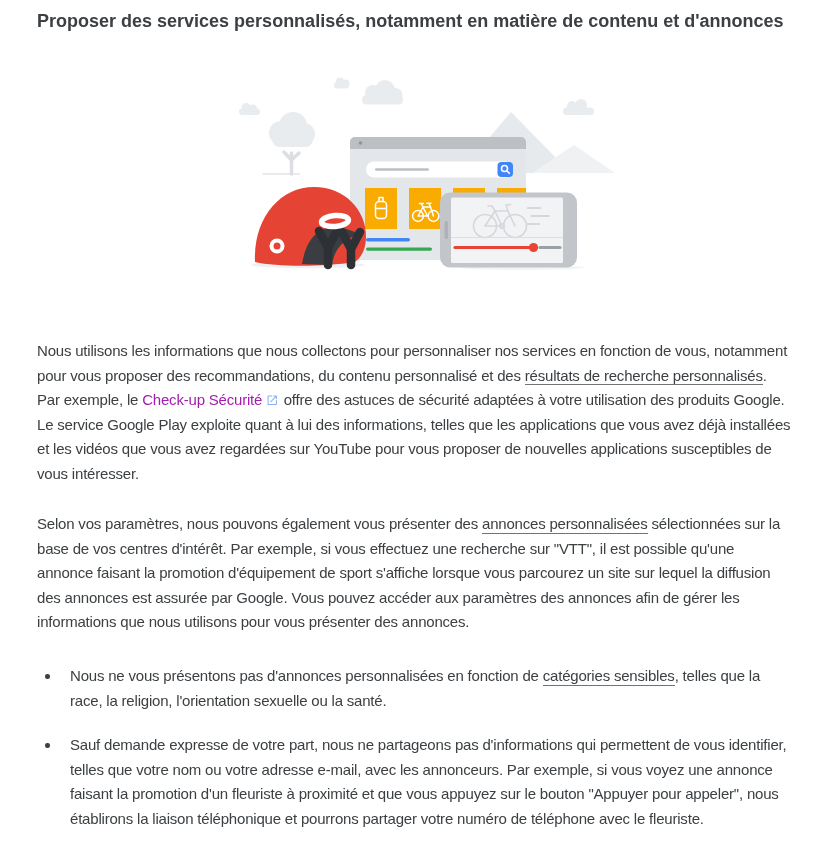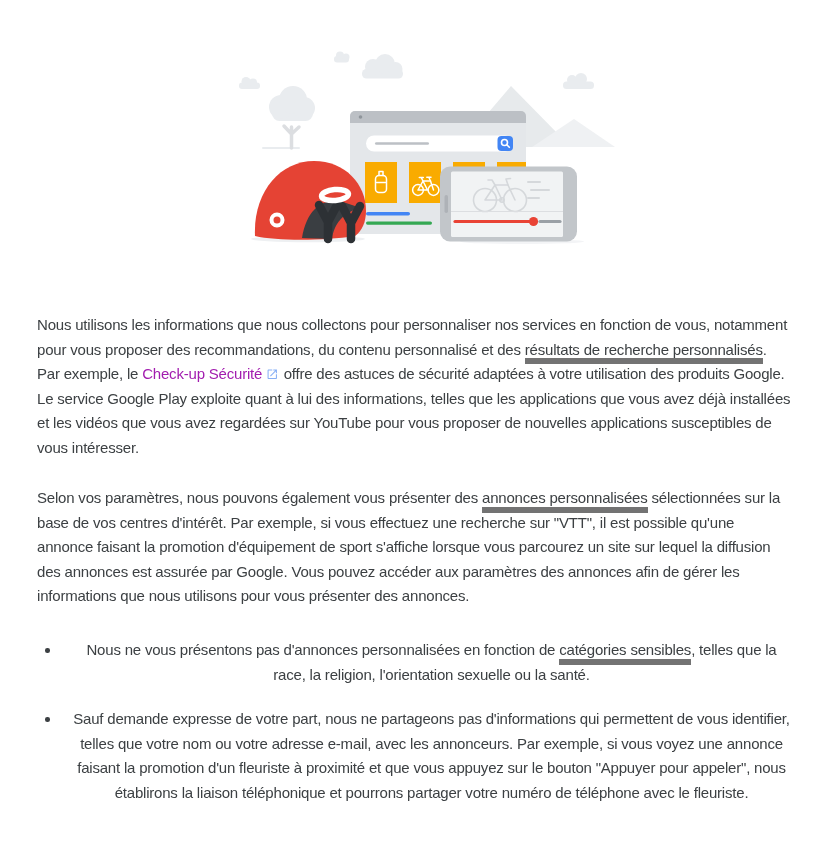--- a/index.html
+++ b/index.html
@@ -12,45 +12,46 @@
   h1.page-title{
     margin:0;font-size:18px;line-height:26px;font-weight:700;
     color:#3c4043;letter-spacing:0;white-space:nowrap;
   }
   .hero{margin:41px 0 0 185px;width:420px;height:210px;display:block;}
   .text-block{margin-top:54px;width:756px;}
   p.body-p{
     margin:0 0 26px 0;font-size:15px;line-height:24.55px;
     letter-spacing:-0.2px;color:#3c4043;
   }
-  ul.bullet-list{margin:29px 0 4px 0;padding:0;list-style:none;text-align:center;}
+  ul.bullet-list{margin:29px 0 4px 0;padding:0;list-style:none;}
   ul.bullet-list li{
     position:relative;padding-left:33px;margin:0 0 20px 0;
     font-size:15px;line-height:24.55px;letter-spacing:-0.2px;color:#3c4043;
   }
   ul.bullet-list li:last-child{margin-bottom:0;}
   .bullet{
     position:absolute;left:8px;top:10px;width:4.5px;height:4.5px;
     border-radius:50%;background:#3c4043;
   }
   a.term{
     color:inherit;text-decoration:none;
-    border-bottom:6px solid #737373;padding-bottom:0.5px;
+    border-bottom:1px solid #737373;padding-bottom:0.5px;
     cursor:pointer;
   }
   a.extlink{
     color:#a21caf;text-decoration:none;cursor:pointer;white-space:nowrap;
   }
   .exticon{display:inline-block;vertical-align:-1.5px;margin:0 1px 0 4px;line-height:0;}
 </style>
 </head>
 <body>
 
 <div class="page">
 
+  <h1 class="page-title">Proposer des services personnalisés, notamment en matière de contenu et d'annonces</h1>
 
   <svg class="hero" viewBox="0 0 420 210" aria-hidden="true">
 
     <g fill="#e9ecef">
       <rect x="112" y="7" width="15" height="6.5" rx="3"></rect>
       <circle cx="118" cy="6.5" r="4"></circle>
       <circle cx="124" cy="8" r="3.5"></circle>
     </g>
     <g fill="#e9ecef">
       <rect x="140" y="20" width="41" height="9.5" rx="4.5"></rect>

